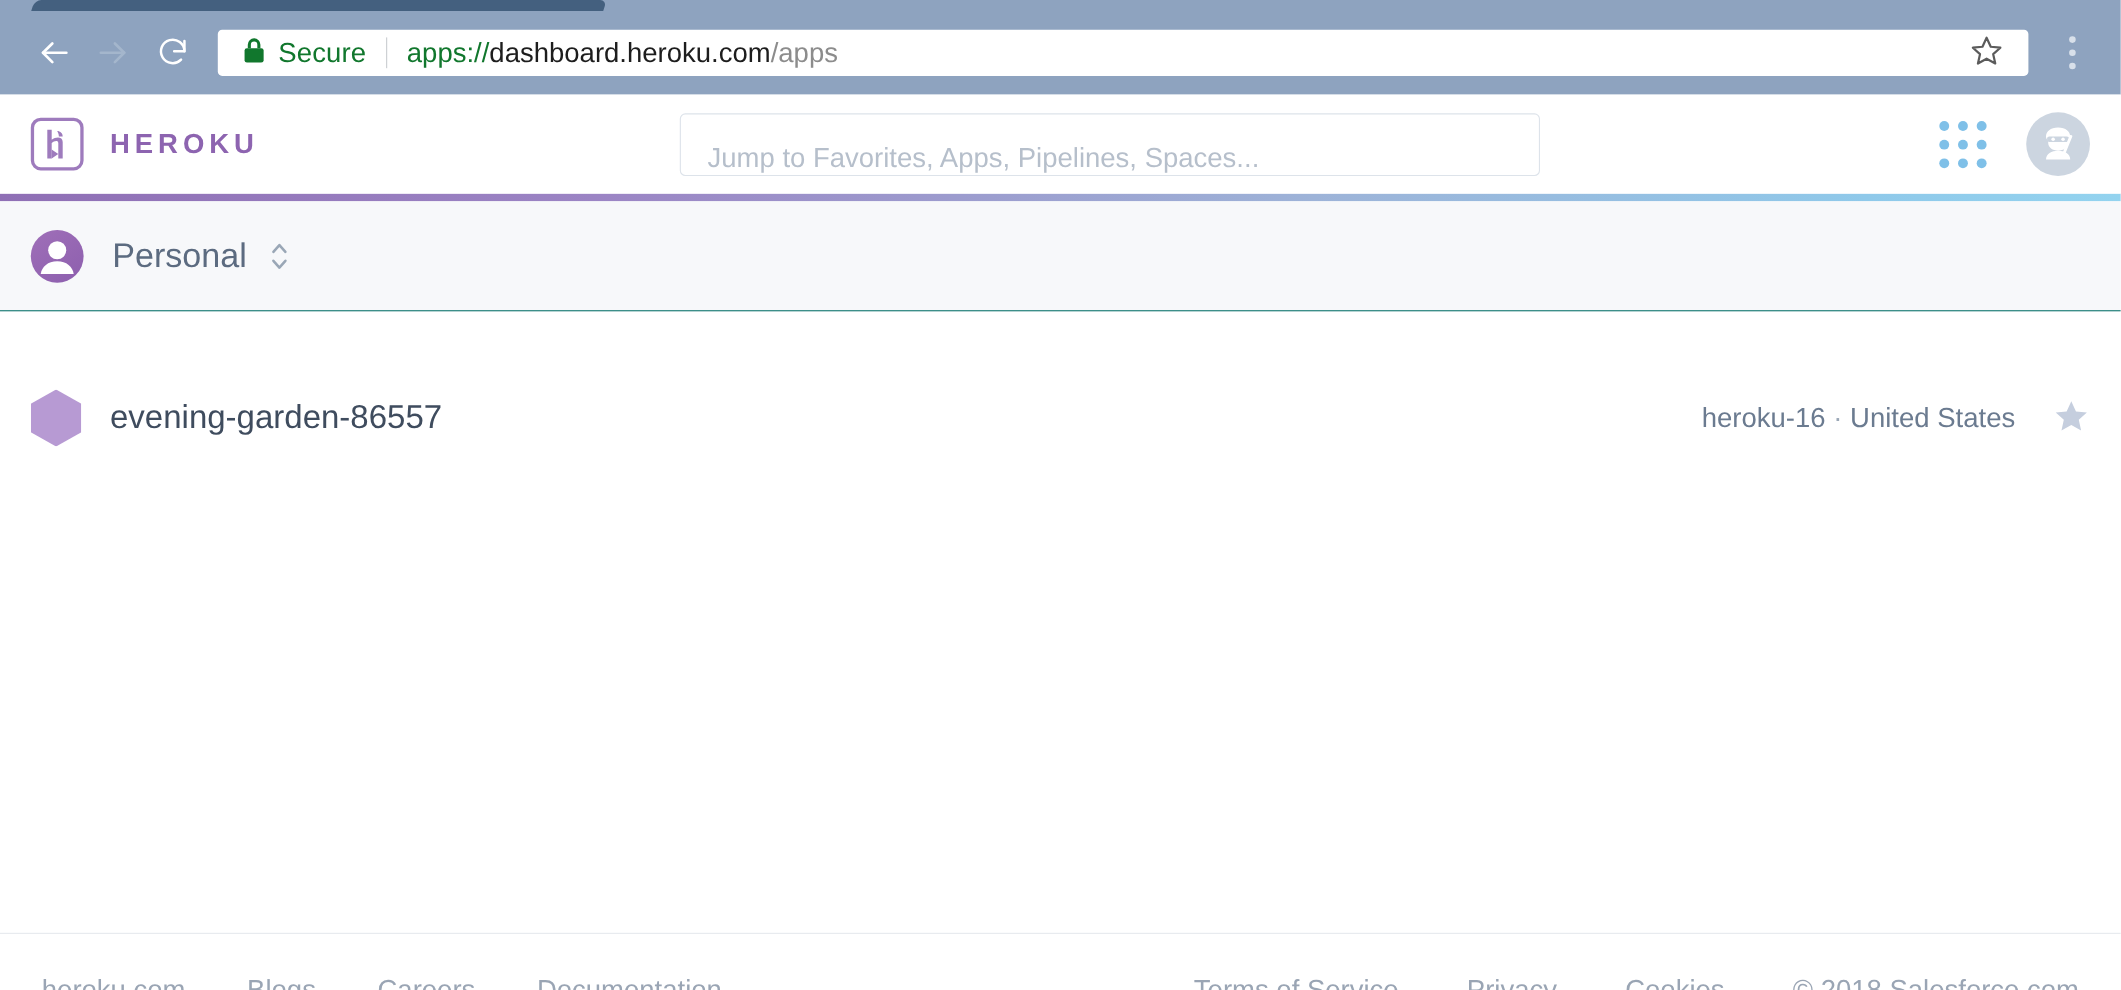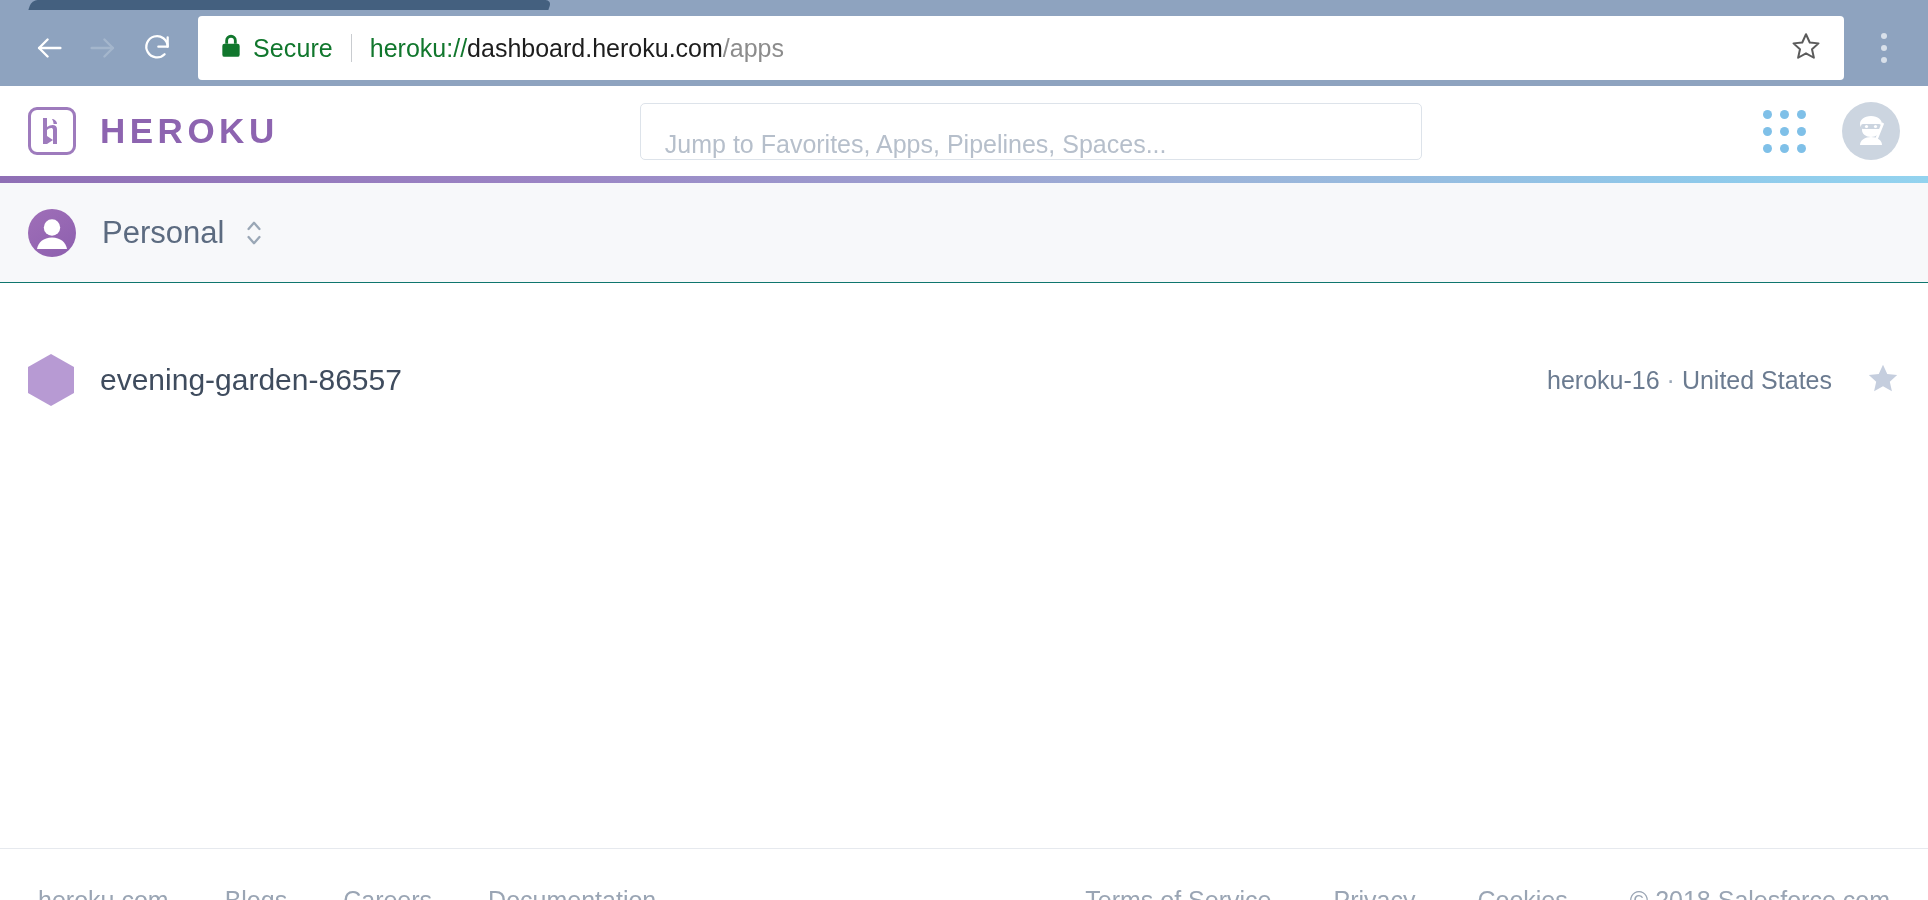--- a/index.html
+++ b/index.html
@@ -50,21 +50,21 @@
     width: 54px;
     height: 54px;
     display: flex;
     align-items: center;
     justify-content: center;
     flex: 0 0 auto;
   }
   .nav-btn svg { display: block; }
   .omnibox {
     flex: 1 1 auto;
-    height: 64px;
+    height: 42px;
     background: #ffffff;
     border-radius: 4px;
     margin: 0 18px 0 14px;
     display: flex;
     align-items: center;
     padding: 0 18px 0 22px;
     box-sizing: border-box;
     min-width: 0;
   }
   .lock-icon { flex: 0 0 auto; margin-right: 11px; display:block; }
@@ -121,21 +121,21 @@
   .hk-mark {
     width: 48px; height: 48px;
     border: 3px solid #9e7bbd;
     border-radius: 9px;
     display: flex; align-items: center; justify-content: center;
     box-sizing: border-box;
   }
   .hk-wordmark {
     margin-left: 24px;
     color: #8d64b0;
-    font-size: 35px;
+    font-size: 25px;
     font-weight: bold;
     letter-spacing: 4.5px;
   }
   .hk-search-wrap {
     flex: 1 1 auto;
     display: flex;
     justify-content: center;
   }
   .hk-search {
     width: 782px;
@@ -302,21 +302,21 @@
 
     <div class="omnibox">
       <span class="lock-icon">
         <svg width="22" height="26" viewBox="0 0 20 24">
           <rect x="2" y="10" width="16" height="12" rx="2" fill="#11772d"></rect>
           <path d="M6 10 V7 a4 4 0 0 1 8 0 V10" fill="none" stroke="#11772d" stroke-width="2.6"></path>
         </svg>
       </span>
       <span class="secure-label">Secure</span>
       <span class="omni-divider"></span>
-      <span class="url"><span class="scheme">heroku://</span><span class="host">dashboard.heroku.com</span><span class="path">/apps</span></span>
+      <span class="url"><span class="scheme">apps://</span><span class="host">dashboard.heroku.com</span><span class="path">/apps</span></span>
       <span class="star-btn">
         <span>
           <svg width="30" height="30" viewBox="0 0 24 24" fill="none" stroke="#5b5b5b" stroke-width="1.6" stroke-linejoin="round">
             <polygon points="12,2.6 15,9.2 22,9.9 16.8,14.6 18.3,21.4 12,17.9 5.7,21.4 7.2,14.6 2,9.9 9,9.2"></polygon>
           </svg>
         </span>
       </span>
     </div>
 
     <div class="kebab-btn">

